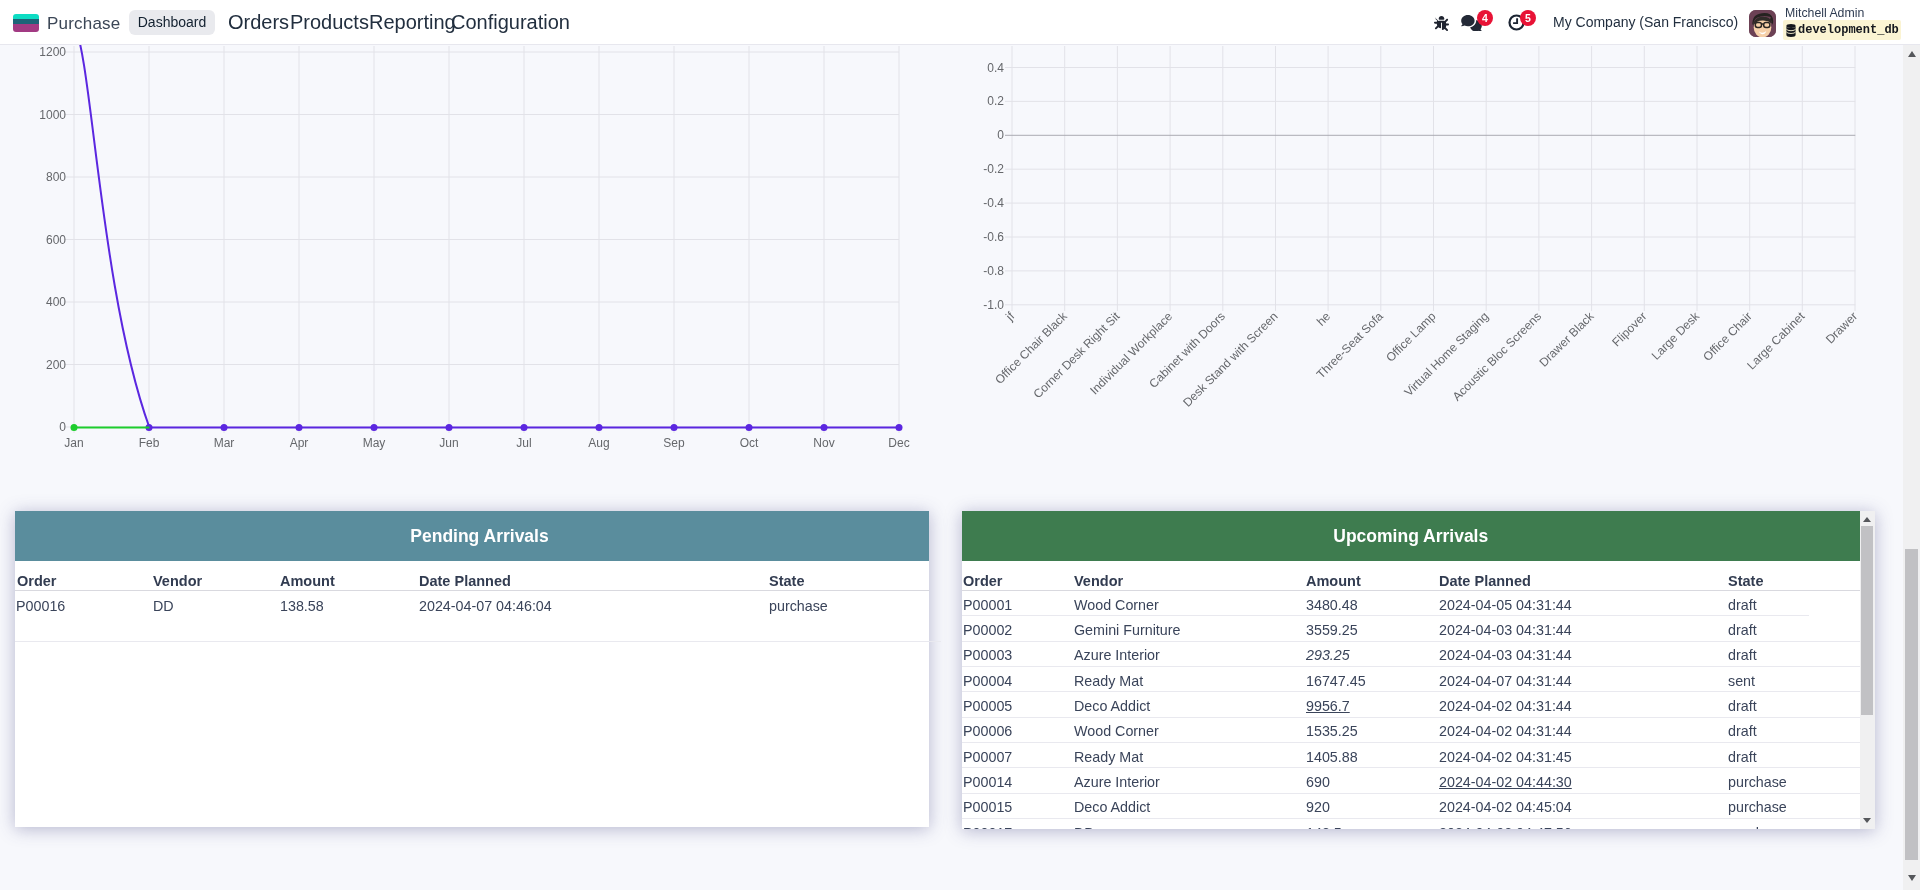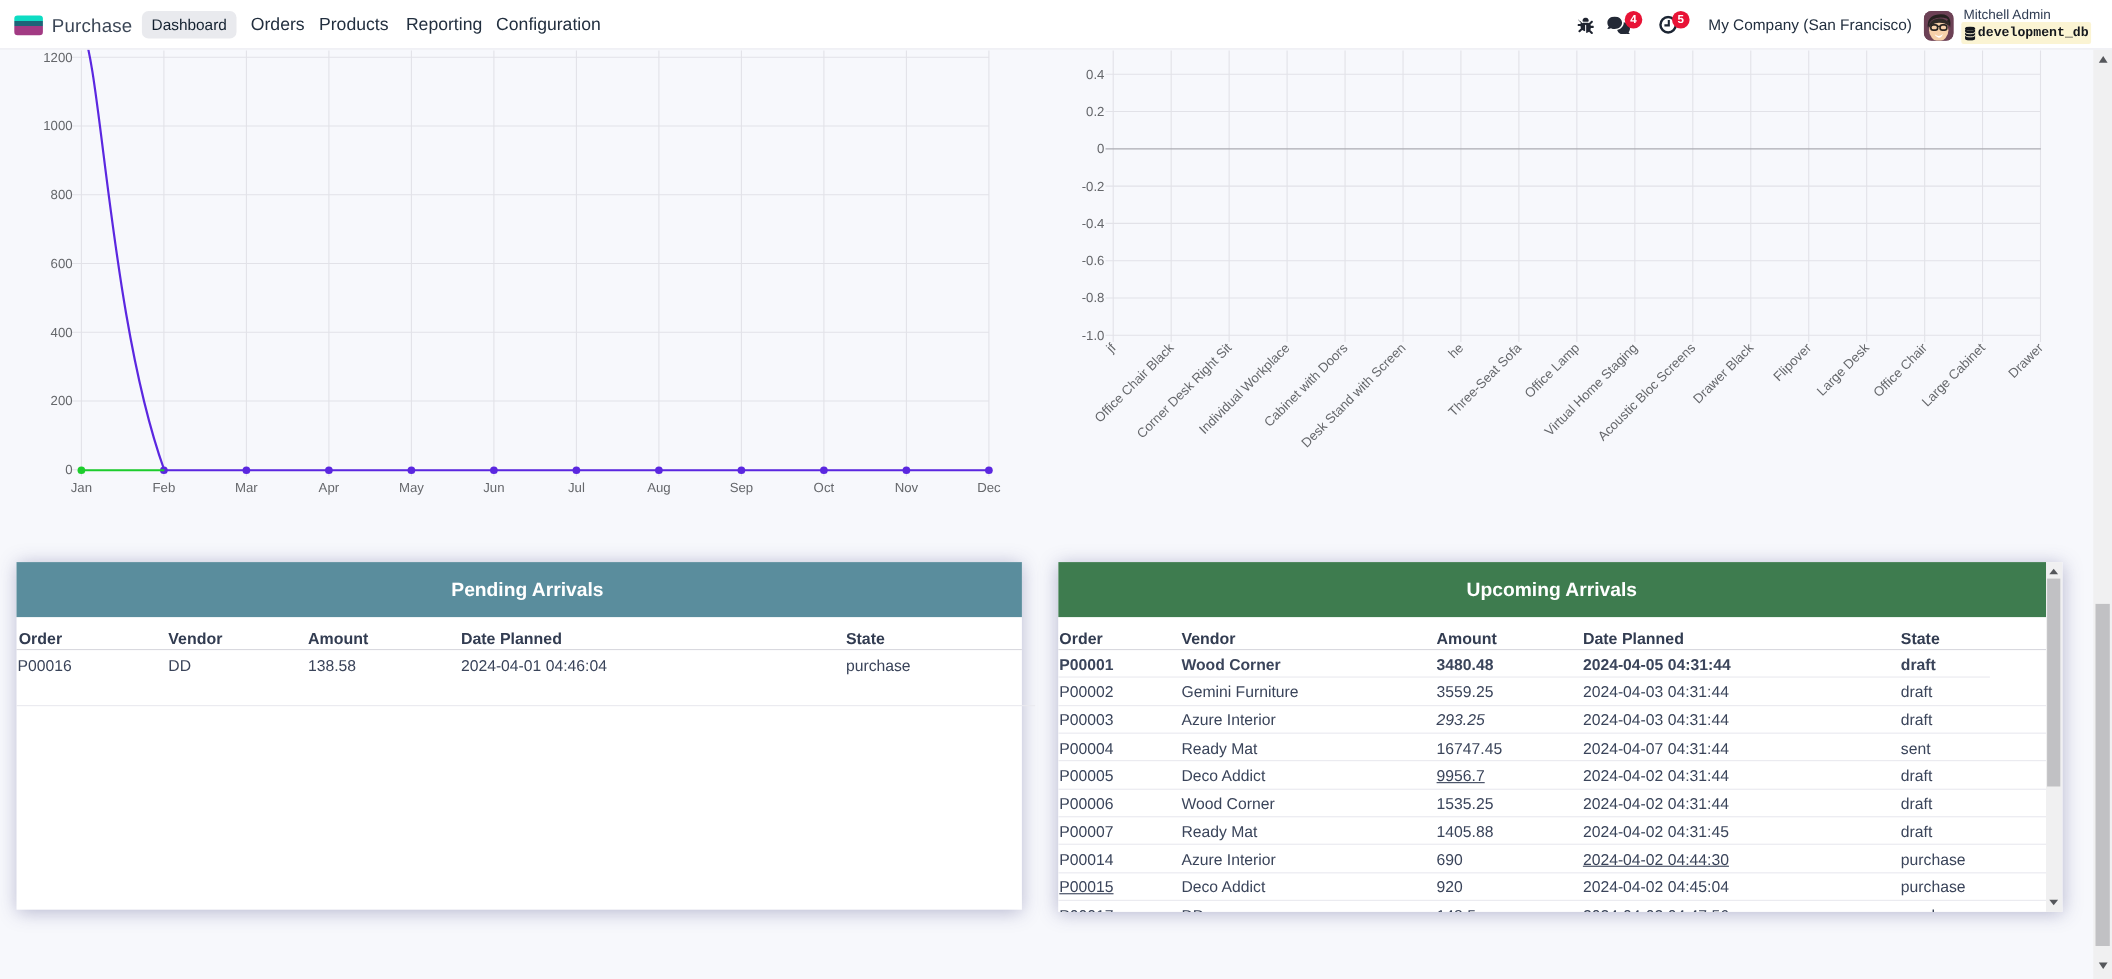--- a/index.html
+++ b/index.html
@@ -5,21 +5,21 @@
   * { margin:0; padding:0; box-sizing:border-box; }
   html,body { width:1920px; height:890px; overflow:hidden; }
   body { background:#f7f8fc; font-family:"Liberation Sans", sans-serif; position:relative; }
   .abs { position:absolute; }
 
   
   #navbar { position:absolute; left:0; top:0; width:1920px; height:45px; background:#ffffff; border-bottom:1px solid #e7e7ee; z-index:10; }
   #logo { position:absolute; left:13px; top:14px; width:26px; height:18px; border-radius:3px; overflow:hidden;
     background:linear-gradient(to bottom, #0ddcc3 0%, #0ddcc3 26%, #1d6478 26%, #1d6478 54%, #a23a83 54%, #a23a83 100%); }
   #appname { position:absolute; left:47px; top:13.5px; font-size:17px; color:#3b4656; letter-spacing:0.2px; }
-  .navitem { position:absolute; top:0; height:60px; line-height:45px; font-size:16px; color:#222f3f; }
+  .navitem { position:absolute; top:0; height:60px; line-height:45px; font-size:20px; color:#222f3f; }
   #pill { position:absolute; left:129px; top:10px; width:86px; height:25px; background:#e9eaee; border-radius:6px;
     text-align:center; line-height:25px; font-size:14px; color:#12202f; }
   .badge { position:absolute; background:#e81336; color:#fff; border-radius:50%; width:16px; height:16px;
     font-size:10.5px; font-weight:bold; text-align:center; line-height:16px; }
   #company { position:absolute; left:1553px; top:0; height:45px; line-height:45px; font-size:14px; color:#222f3f; }
   #avatar { position:absolute; left:1749px; top:10px; width:27px; height:27px; border-radius:7px; overflow:hidden; background:#6e4054; }
   #uname { position:absolute; left:1785px; top:6px; font-size:12.3px; color:#2f3c52; }
   #dbbadge { position:absolute; left:1783px; top:20px; height:20px; width:118px; background:#fbf4d3; border-radius:2px;
     font-family:"Liberation Mono", monospace; font-size:12px; font-weight:bold; color:#15181e; line-height:20px; }
   #dbbadge span { position:absolute; left:15px; top:0; }
@@ -199,35 +199,35 @@
     <span style="left:2px;">Order</span>
     <span style="left:138px;">Vendor</span>
     <span style="left:265px;">Amount</span>
     <span style="left:404px;">Date Planned</span>
     <span style="left:754px;">State</span>
   </div>
   <div class="trow" style="left:0; top:80px; width:926px; height:50.7px; line-height:27px;">
     <span style="left:1px;">P00016</span>
     <span style="left:138px;">DD</span>
     <span style="left:265px;">138.58</span>
-    <span style="left:404px;">2024-04-01 04:46:04</span>
+    <span style="left:404px;">2024-04-07 04:46:04</span>
     <span style="left:754px;">purchase</span>
   </div>
 </div>
 
 <div class="card" id="rightcard" style="left:962px; top:511px; width:912.5px; height:318px; overflow:hidden;">
   <div class="cardhdr" style="width:897.5px; background:#3e7c4f;">Upcoming Arrivals</div>
   <div class="colhdr" style="left:0; top:50px; width:897.5px;">
     <span style="left:1px;">Order</span>
     <span style="left:112px;">Vendor</span>
     <span style="left:344px;">Amount</span>
     <span style="left:477px;">Date Planned</span>
     <span style="left:766px;">State</span>
   </div>
-  <div class="trow" style="left:0; top:80px;  width:847px; height:25.35px; line-height:25px;font-weight:bold;">
+  <div class="trow" style="left:0; top:80px;  width:847px; height:25.35px; line-height:25px;">
       <span style="left:1px;">P00001</span>
       <span style="left:112px;">Wood Corner</span>
       <span style="left:344px;">3480.48</span>
       <span style="left:477px;">2024-04-05 04:31:44</span>
       <span style="left:766px;">draft</span>
     </div>
   <div class="trow" style="left:0; top:105.4px; width:897.5px; height:25.35px; line-height:25px;">
       <span style="left:1px;">P00002</span>
       <span style="left:112px;">Gemini Furniture</span>
       <span style="left:344px;">3559.25</span>
@@ -270,21 +270,21 @@
       <span style="left:766px;">draft</span>
     </div>
   <div class="trow" style="left:0; top:257.5px; width:897.5px; height:25.35px; line-height:25px;">
       <span style="left:1px;">P00014</span>
       <span style="left:112px;">Azure Interior</span>
       <span style="left:344px;">690</span>
       <span style="left:477px;text-decoration:underline;">2024-04-02 04:44:30</span>
       <span style="left:766px;">purchase</span>
     </div>
   <div class="trow" style="left:0; top:282.8px; width:897.5px; height:25.35px; line-height:25px;">
-      <span style="left:1px;text-decoration:underline;">P00015</span>
+      <span style="left:1px;">P00015</span>
       <span style="left:112px;">Deco Addict</span>
       <span style="left:344px;">920</span>
       <span style="left:477px;">2024-04-02 04:45:04</span>
       <span style="left:766px;">purchase</span>
     </div>
   <div class="trow" style="left:0; top:308.2px; width:897.5px; height:25.35px; line-height:25px; border-bottom:none;">
       <span style="left:1px;">P00017</span>
       <span style="left:112px;">DD</span>
       <span style="left:344px;">148.5</span>
       <span style="left:477px;">2024-04-02 04:47:56</span>

